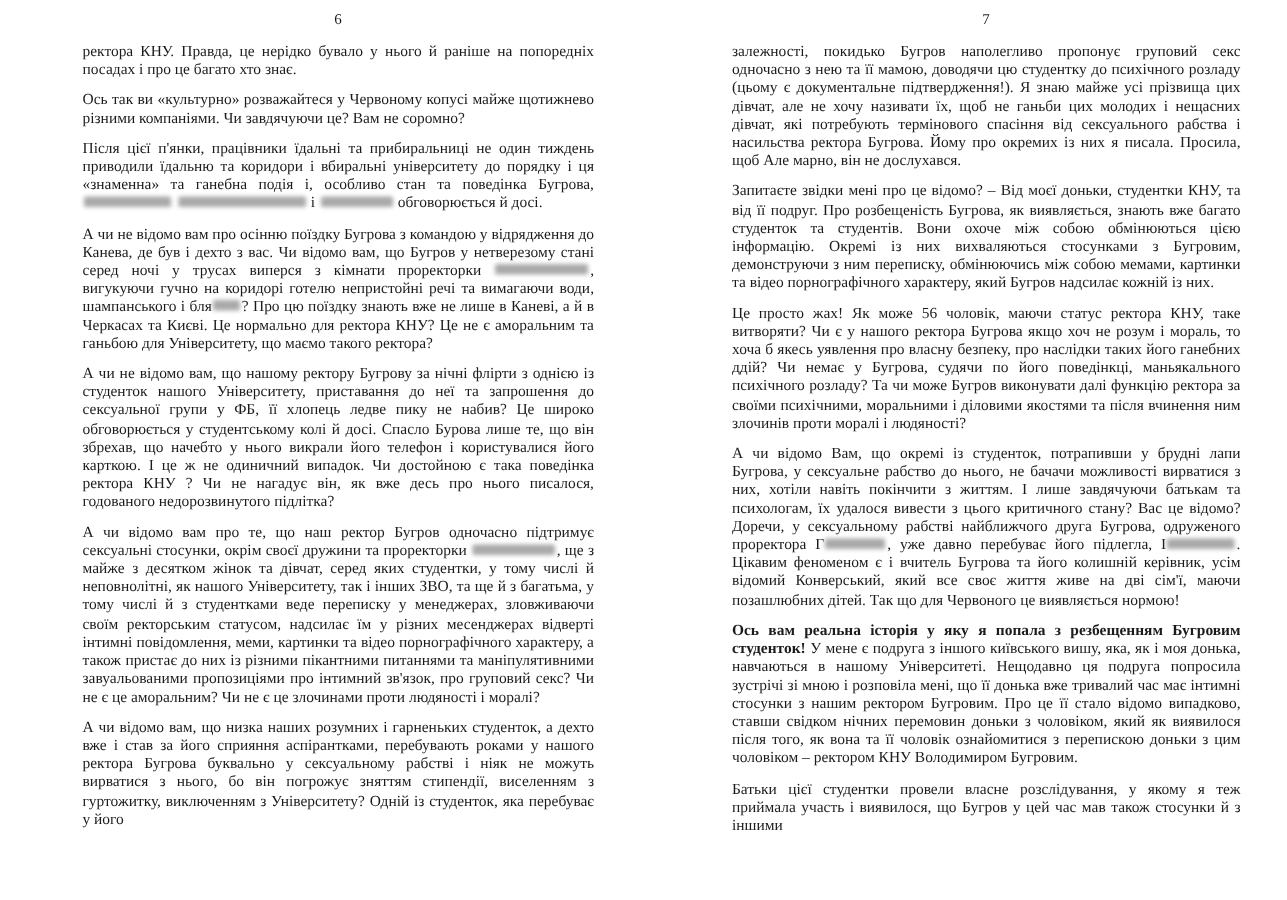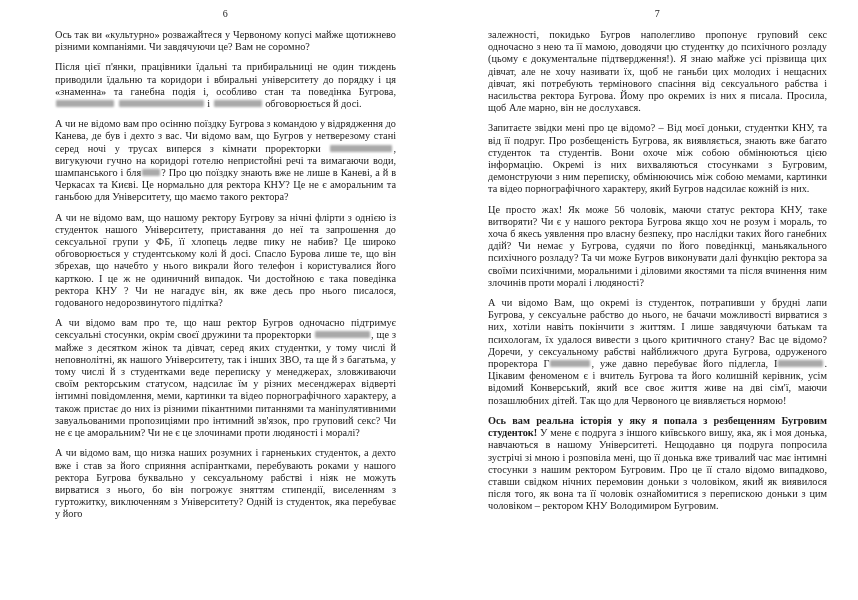--- a/index.html
+++ b/index.html
@@ -39,31 +39,33 @@
     margin:0 1px;
   }
 </style>
 </head>
 <body>
 
 <div class="doc">
   <div class="page page-left">
     <div class="page-number">6</div>
     <div class="page-body">
+        <p class="para"><span>ректора КНУ. Правда, це нерідко бувало у нього й раніше на попоредніх посадах і про це багато хто знає.</span></p>
         <p class="para"><span>Ось так ви «культурно» розважайтеся у Червоному копусі майже щотижнево різними компаніями. Чи завдячуючи це? Вам не соромно?</span></p>
         <p class="para"><span>Після цієї п'янки, працівники їдальні та прибиральниці не один тиждень приводили їдальню та коридори і вбиральні університету до порядку і ця «знаменна» та ганебна подія і, особливо стан та поведінка Бугрова, </span><span class="redact" style="width: 58px;"></span><span> </span><span class="redact" style="width: 85px;"></span><span> і </span><span class="redact" style="width: 48px;"></span><span> обговорюється й досі.</span></p>
         <p class="para"><span>А чи не відомо вам про осінню поїздку Бугрова з командою у відрядження до Канева, де був і дехто з вас. Чи відомо вам, що Бугров у нетверезому стані серед ночі у трусах виперся з кімнати проректорки </span><span class="redact" style="width: 62px;"></span><span>, вигукуючи гучно на коридорі готелю непристойні речі та вимагаючи води, шампанського і бля</span><span class="redact" style="width: 18px;"></span><span>? Про цю поїздку знають вже не лише в Каневі, а й в Черкасах та Києві. Це нормально для ректора КНУ? Це не є аморальним та ганьбою для Університету, що маємо такого ректора?</span></p>
         <p class="para"><span>А чи не відомо вам, що нашому ректору Бугрову за нічні флірти з однією із студенток нашого Університету, приставання до неї та запрошення до сексуальної групи у ФБ, її хлопець ледве пику не набив? Це широко обговорюється у студентському колі й досі. Спасло Бурова лише те, що він збрехав, що начебто у нього викрали його телефон і користувалися його карткою. І це ж не одиничний випадок. Чи достойною є така поведінка ректора КНУ ? Чи не нагадує він, як вже десь про нього писалося, годованого недорозвинутого підлітка?</span></p>
         <p class="para"><span>А чи відомо вам про те, що наш ректор Бугров одночасно підтримує сексуальні стосунки, окрім своєї дружини та проректорки </span><span class="redact" style="width: 55px;"></span><span>, ще з майже з десятком жінок та дівчат, серед яких студентки, у тому числі й неповнолітні, як нашого Університету, так і інших ЗВО, та ще й з багатьма, у тому числі й з студентками веде переписку у менеджерах, зловживаючи своїм ректорським статусом, надсилає їм у різних месенджерах відверті інтимні повідомлення, меми, картинки та відео порнографічного характеру, а також пристає до них із різними пікантними питаннями та маніпулятивними завуальованими пропозиціями про інтимний зв'язок, про груповий секс? Чи не є це аморальним? Чи не є це злочинами проти людяності і моралі?</span></p>
         <p class="para"><span>А чи відомо вам, що низка наших розумних і гарненьких студенток, а дехто вже і став за його сприяння аспірантками, перебувають роками у нашого ректора Бугрова буквально у сексуальному рабстві і ніяк не можуть вирватися з нього, бо він погрожує зняттям стипендії, виселенням з гуртожитку, виключенням з Університету? Одній із студенток, яка перебуває у його</span></p>
       </div>
   </div>
   <div class="page page-right">
     <div class="page-number">7</div>
     <div class="page-body">
         <p class="para"><span>залежності, покидько Бугров наполегливо пропонує груповий секс одночасно з нею та її мамою, доводячи цю студентку до психічного розладу (цьому є документальне підтвердження!). Я знаю майже усі прізвища цих дівчат, але не хочу називати їх, щоб не ганьби цих молодих і нещасних дівчат, які потребують термінового спасіння від сексуального рабства і насильства ректора Бугрова. Йому про окремих із них я писала. Просила, щоб  Але марно, він не дослухався.</span></p>
         <p class="para"><span>Запитаєте звідки мені про це відомо? – Від моєї доньки, студентки КНУ, та від її подруг. Про розбещеність Бугрова, як виявляється, знають вже багато студенток та студентів. Вони охоче між собою обмінюються цією інформацію. Окремі із них вихваляються стосунками з Бугровим, демонструючи з ним переписку, обмінюючись між собою мемами, картинки та відео порнографічного характеру, який Бугров надсилає кожній із них.</span></p>
         <p class="para"><span>Це просто жах! Як може 56 чоловік, маючи статус ректора КНУ, таке витворяти? Чи є у нашого ректора Бугрова якщо хоч не розум і мораль, то хоча б якесь уявлення про власну безпеку, про наслідки таких його ганебних ддій? Чи немає у Бугрова, судячи по його поведінкці, маньякального психічного розладу? Та чи може Бугров виконувати далі функцію ректора за своїми психічними, моральними і діловими якостями та після вчинення ним злочинів проти моралі і людяності?</span></p>
         <p class="para"><span>А чи відомо Вам, що окремі із студенток, потрапивши у брудні лапи Бугрова, у сексуальне рабство до нього, не бачачи можливості вирватися з них, хотіли навіть покінчити з життям. І лише завдячуючи батькам та психологам, їх удалося вивести з цього критичного стану? Вас це відомо? Доречи, у сексуальному рабстві  найближчого друга Бугрова, одруженого проректора Г</span><span class="redact" style="width: 40px;"></span><span>, уже давно перебуває його підлегла, І</span><span class="redact" style="width: 45px;"></span><span>. Цікавим феноменом є і вчитель Бугрова та його колишній керівник, усім відомий Конверський, який все своє життя живе на дві сім'ї, маючи позашлюбних дітей. Так що для Червоного це виявляється нормою!</span></p>
         <p class="para"><span class="bold">Ось вам реальна історія у яку я попала з резбещенням Бугровим студенток!</span><span> У мене є подруга з іншого київського вишу, яка, як і моя донька, навчаються в нашому Університеті. Нещодавно ця подруга попросила зустрічі зі мною і розповіла мені, що її донька вже тривалий час має інтимні стосунки з нашим ректором Бугровим. Про це її стало відомо випадково,  ставши свідком нічних перемовин доньки з чоловіком, який як виявилося після того, як вона та її чоловік ознайомитися з перепискою доньки з цим чоловіком – ректором КНУ Володимиром Бугровим.</span></p>
+        <p class="para"><span>Батьки цієї студентки провели власне розслідування, у якому я теж приймала участь і виявилося, що Бугров у цей час мав також стосунки й з іншими</span></p>
       </div>
   </div>
 </div>
 
 </body></html>

